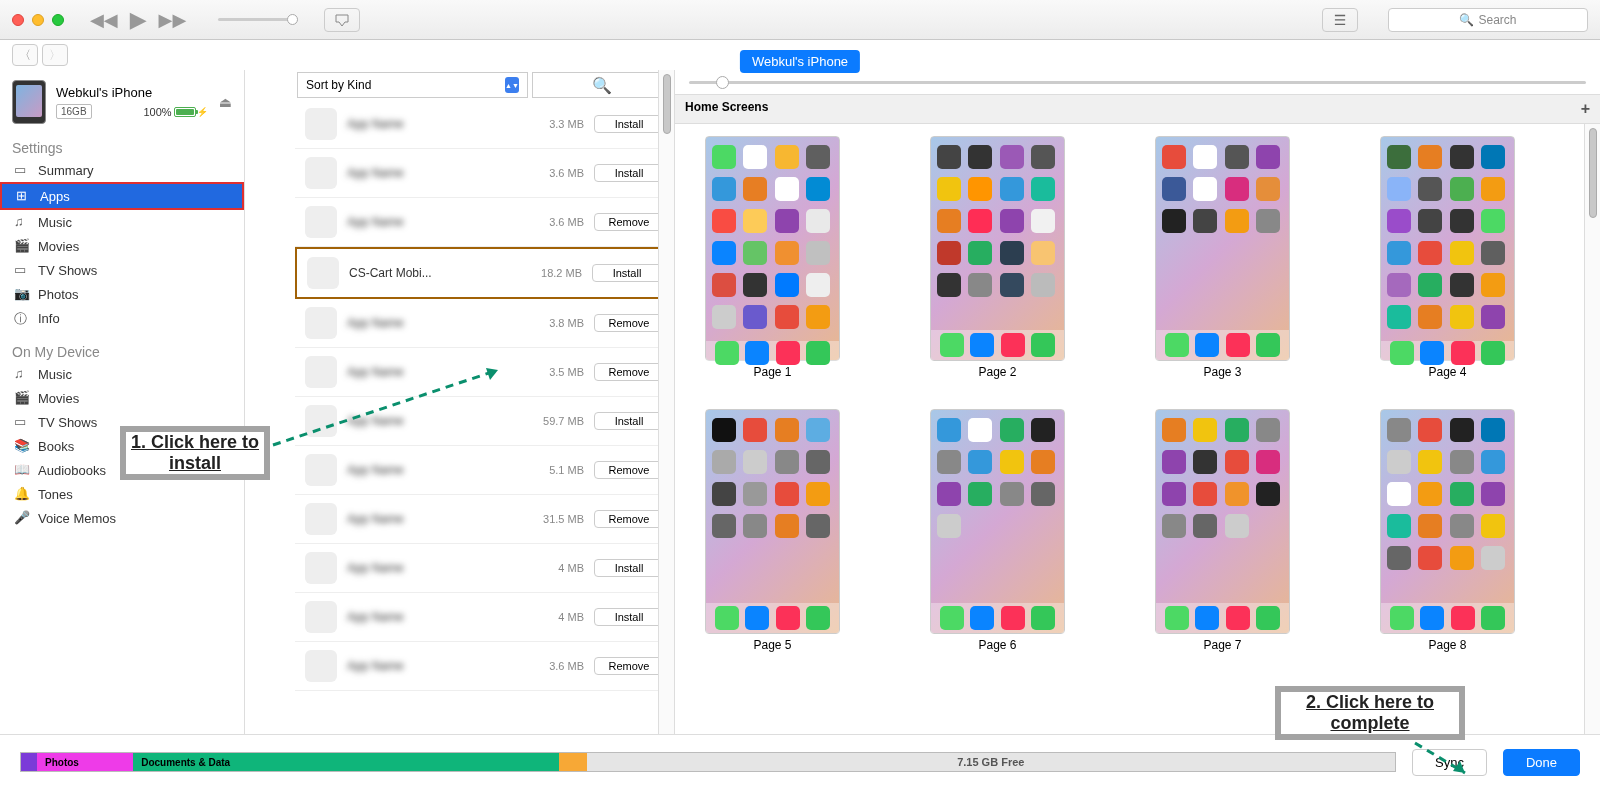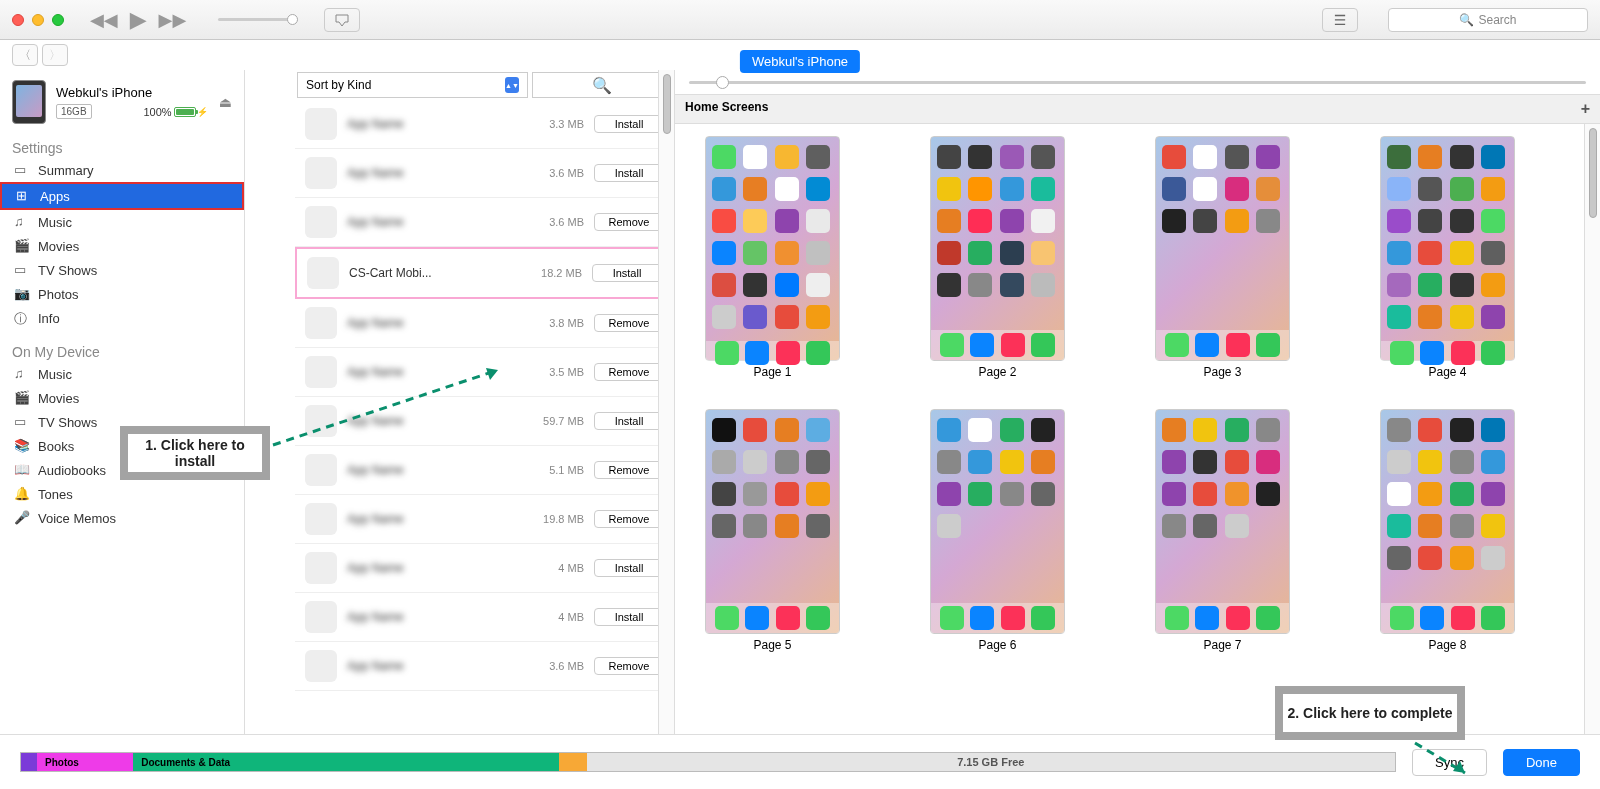--- a/index.html
+++ b/index.html
@@ -47,21 +47,21 @@
 .sort{flex:1;border:1px solid #ccc;background:#fff;font-size:12px;padding:4px 8px;display:flex;align-items:center;justify-content:space-between;margin:2px;}
 .sort-arr{background:#3c7fef;color:#fff;border-radius:3px;width:14px;height:16px;display:flex;flex-direction:column;align-items:center;justify-content:center;font-size:7px;line-height:1;}
 .search-apps{width:140px;border:1px solid #ccc;background:#fff;margin:2px;display:flex;align-items:center;justify-content:center;color:#888;}
 .section-h{background:#f0f0f0;border-top:1px solid #ddd;border-bottom:1px solid #ddd;padding:5px 10px;font-size:12px;font-weight:600;}
 .app-row{display:flex;align-items:center;padding:8px 10px;border-bottom:1px solid #eee;gap:10px;position:relative;}
 .app-icon{width:32px;height:32px;background:#eee;border-radius:6px;}
 .app-name{flex:1;font-size:12px;color:#333;filter:blur(3px);}
 .app-name.clear{filter:none;}
 .app-size{font-size:11px;color:#888;width:55px;text-align:right;}
 .app-btn{width:70px;height:18px;border:1px solid #ccc;border-radius:4px;background:#fff;font-size:11px;display:flex;align-items:center;justify-content:center;}
-.app-row.highlighted{border:2px solid #f9a8d4;}
+.app-row.highlighted{border:2px solid #a16207;}
 .apps-scroll{overflow:hidden;flex:1;}
 .screens{flex:1;display:flex;flex-direction:column;}
 .slider{height:24px;display:flex;align-items:center;padding:0 14px;}
 .slider-track{flex:1;height:3px;background:#ccc;border-radius:2px;position:relative;}
 .slider-knob{position:absolute;left:3%;top:-5px;width:13px;height:13px;background:#fff;border:1px solid #aaa;border-radius:50%;}
 .hs-header{background:#f0f0f0;border-top:1px solid #ddd;border-bottom:1px solid #ddd;padding:5px 10px;font-size:12px;font-weight:600;display:flex;justify-content:space-between;}
 .plus{font-size:16px;color:#555;}
 .pages{padding:12px 30px;display:flex;flex-wrap:wrap;gap:30px 90px;overflow:hidden;}
 .page{width:135px;text-align:center;}
 .phone-screen{width:135px;height:225px;background:linear-gradient(135deg,#a8c8e8 0%,#d4a8d4 50%,#e8b890 100%);border-radius:4px;border:1px solid #ccc;position:relative;display:flex;flex-direction:column;}
@@ -72,21 +72,21 @@
 .storage{position:absolute;bottom:0;left:0;right:0;height:55px;display:flex;align-items:center;padding:0 20px;gap:16px;border-top:1px solid #ddd;}
 .storage-bar{flex:1;height:20px;background:#e5e5e5;display:flex;border:1px solid #bbb;}
 .seg{height:100%;display:flex;align-items:center;padding:0 8px;font-size:10px;font-weight:600;color:#000;}
 .seg.audio{width:1%;background:#7b3bd8;}
 .seg.photos{width:7%;background:#ee3be8;}
 .seg.docs{width:31%;background:#0fb57a;}
 .seg.other{width:2%;background:#f7a836;}
 .seg.free{flex:1;justify-content:center;color:#555;font-size:11px;}
 .btn{padding:5px 22px;border:1px solid #ccc;border-radius:4px;background:#fff;font-size:13px;}
 .btn.primary{background:#0b7bff;color:#fff;border-color:#0b7bff;}
-.annotation{position:absolute;border:8px solid #a3a3a3;background:#fff;font-weight:700;color:#222;display:flex;align-items:center;justify-content:center;text-align:center;font-size:14px;padding:4px;z-index:100;}
+.annotation{position:absolute;border:6px solid #a3a3a3;background:#fff;font-weight:700;color:#222;display:flex;align-items:center;justify-content:center;text-align:center;font-size:18px;padding:4px;z-index:100;text-decoration:underline;}
 .scroll-gutter{width:16px;background:#fafafa;border-left:1px solid #ddd;position:absolute;top:0;bottom:0;right:0;}
 .scroll-thumb{width:8px;background:#c8c8c8;border:1px solid #aaa;border-radius:4px;margin:4px auto;}
 </style>
 </head>
 <body>
 
 <div class="topbar">
   <div class="traffic">
     <div class="dot r"></div>
     <div class="dot y"></div>
@@ -259,21 +259,21 @@
           </div>
           <div class="app-row">
             <div class="app-icon"></div>
     <div class="app-name ">App Name</div>
     <div class="app-size">5.1 MB</div>
     <div class="app-btn">Remove</div>
           </div>
           <div class="app-row">
             <div class="app-icon"></div>
     <div class="app-name ">App Name</div>
-    <div class="app-size">19.8 MB</div>
+    <div class="app-size">31.5 MB</div>
     <div class="app-btn">Remove</div>
           </div>
           <div class="app-row">
             <div class="app-icon"></div>
     <div class="app-name ">App Name</div>
     <div class="app-size">4 MB</div>
     <div class="app-btn">Install</div>
           </div>
           <div class="app-row">
             <div class="app-icon"></div>

